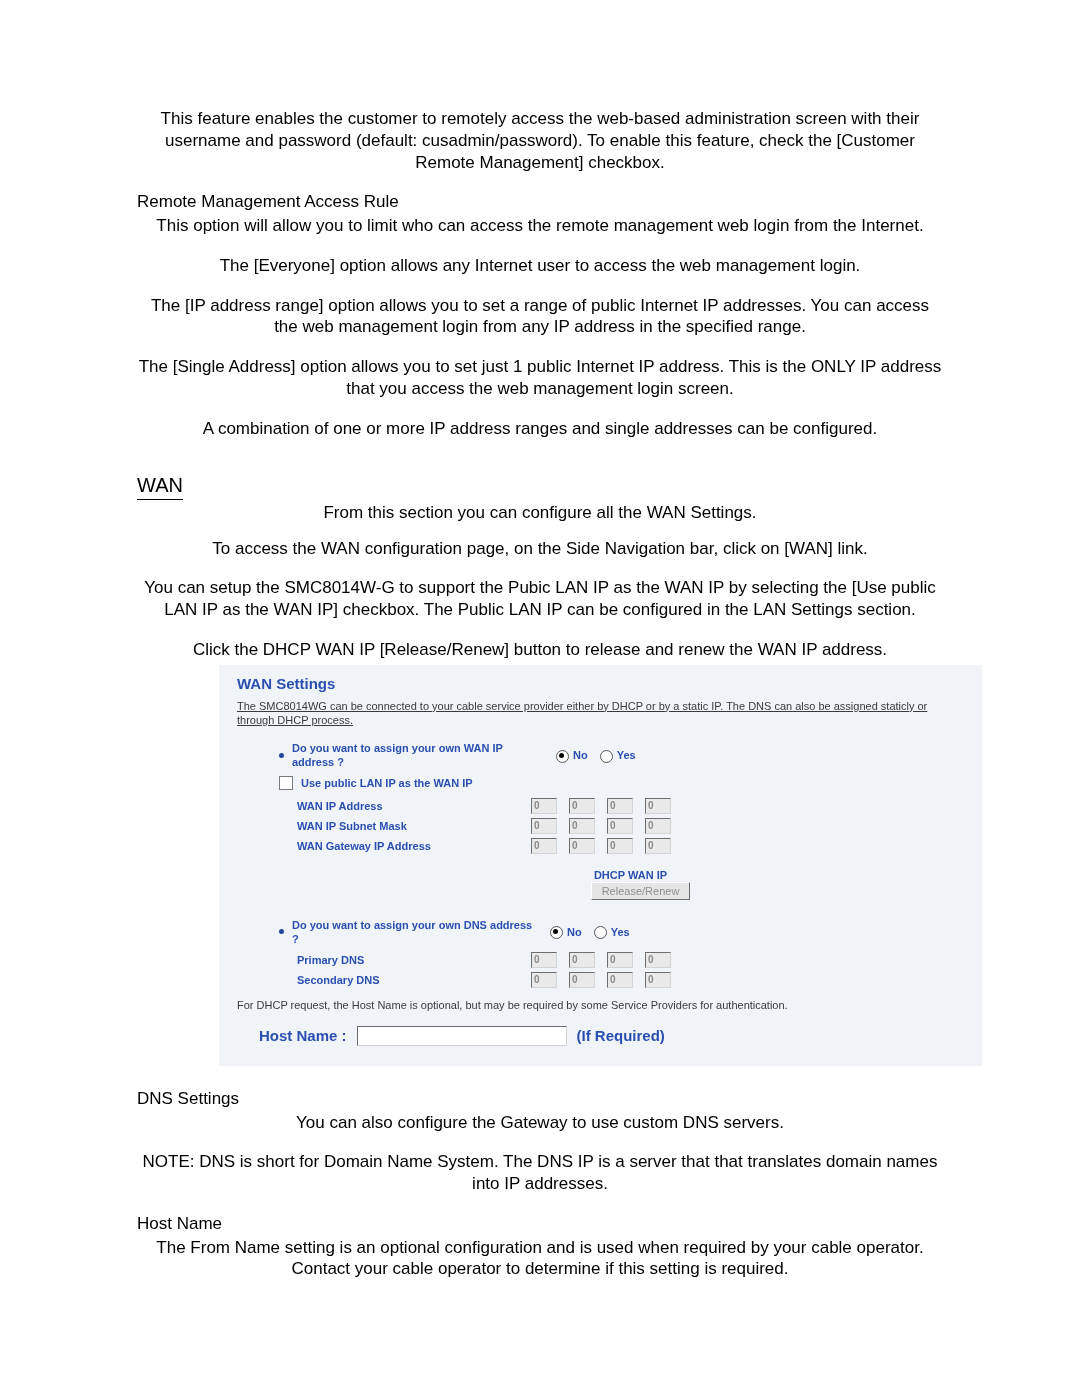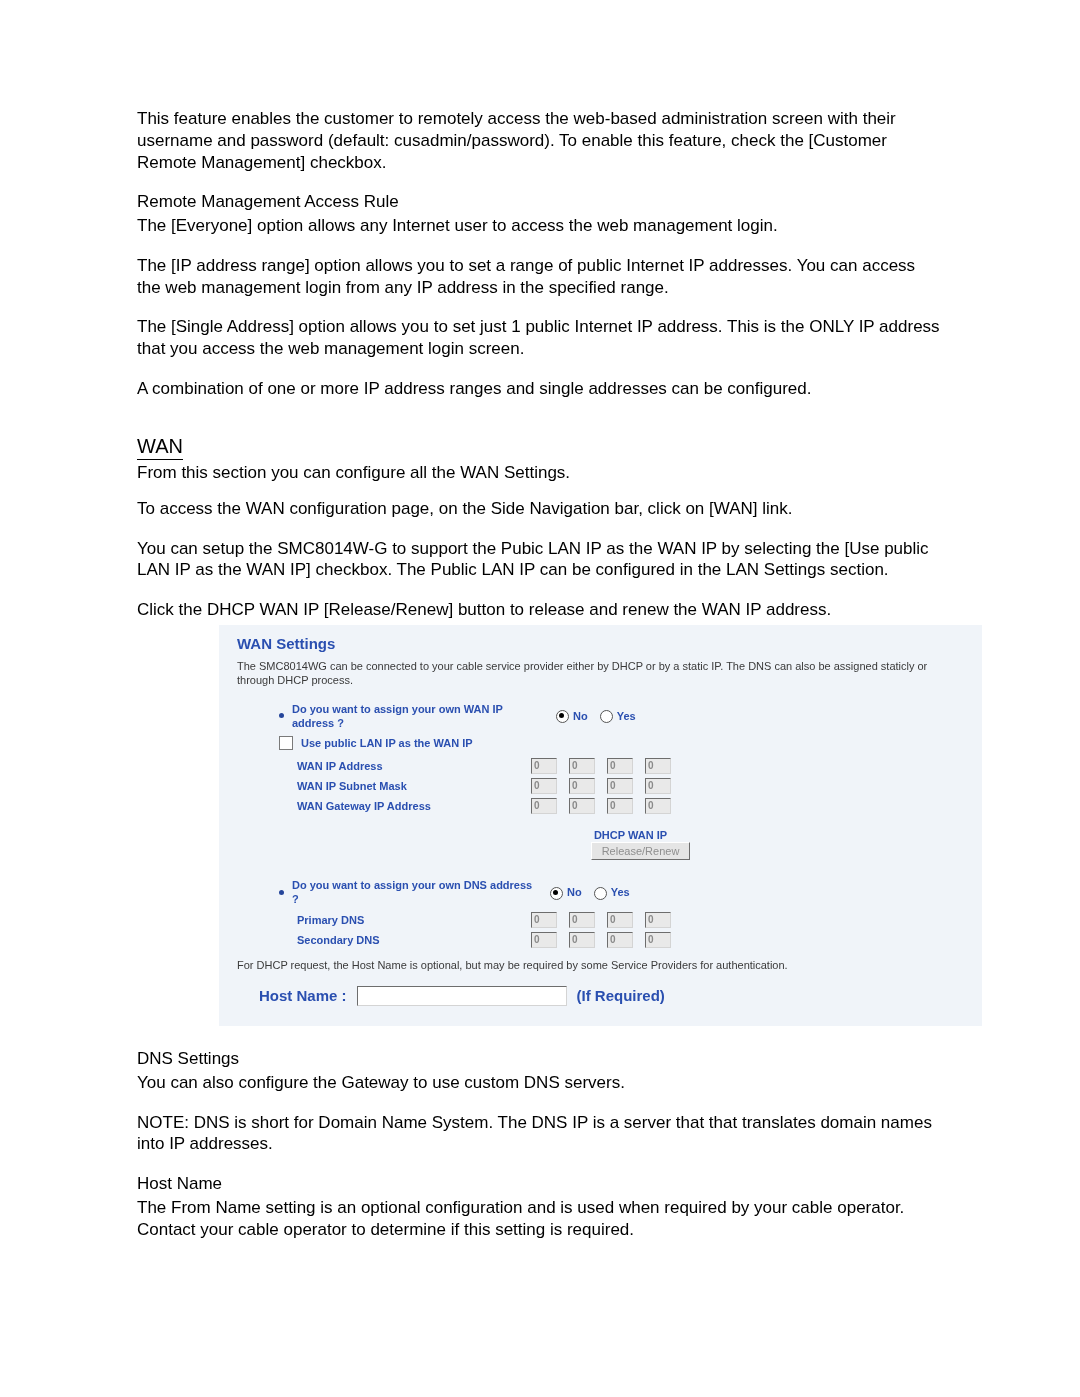--- a/index.html
+++ b/index.html
@@ -10,21 +10,21 @@
     color: #000;
   }
   .page {
     width: 1080px;
     min-height: 1397px;
     box-sizing: border-box;
     padding: 108px 137px 60px 137px;
     font-size: 17px;
     line-height: 1.28;
   }
-  .para { margin: 0 0 18px 0; }
+  .para { margin: 0 0 18px 0; text-align: center; }
   .para.tight { margin-bottom: 4px; }
   .subhead { margin: 0 0 2px 0; }
   .section-title {
     display: inline-block;
     border-bottom: 1.5px solid #000;
     font-size: 20px;
     margin: 16px 0 2px 0;
   }
 
   
@@ -43,20 +43,21 @@
     color: #2a4fb0;
     font-weight: bold;
     font-size: 15px;
     margin-bottom: 6px;
   }
   .shot-desc {
     color: #3a3a3a;
     font-size: 11px;
     line-height: 1.3;
     margin-bottom: 14px;
+    text-decoration: underline;
   }
   .q-row {
     display: flex;
     align-items: center;
     margin: 4px 0 6px 0;
     padding-left: 42px;
     color: #2a4fb0;
     font-weight: bold;
     font-size: 11px;
   }
@@ -144,20 +145,21 @@
   .if-req { font-weight: bold; color: #2a4fb0; }
 </style>
 </head>
 <body>
 
 <div class="page">
 
   <p class="para">This feature enables the customer to remotely access the web-based administration screen with their username and password (default: cusadmin/password).  To enable this feature, check the [Customer Remote Management] checkbox.</p>
 
   <p class="subhead">Remote Management Access Rule</p>
+  <p class="para">This option will allow you to limit who can access the remote management web login from the Internet.</p>
 
   <p class="para">The [Everyone] option allows any Internet user to access the web management login.</p>
   <p class="para">The [IP address range] option allows you to set a range of public Internet IP addresses. You can access the web management login from any IP address in the specified range.</p>
   <p class="para">The [Single Address] option allows you to set just 1 public Internet IP address. This is the ONLY IP address that you access the web management login screen.</p>
   <p class="para">A combination of one or more IP address ranges and single addresses can be configured.</p>
 
   <div><span class="section-title">WAN</span></div>
   <p class="para tight">From this section you can configure all the WAN Settings.</p>
   <p class="para" style="margin-top:14px">To access the WAN configuration page, on the Side Navigation bar, click on [WAN] link.</p>
   <p class="para">You can setup the SMC8014W-G to support the Pubic LAN IP as the WAN IP by selecting the [Use public LAN IP as the WAN IP] checkbox.  The Public LAN IP can be configured in the LAN Settings section.</p>

